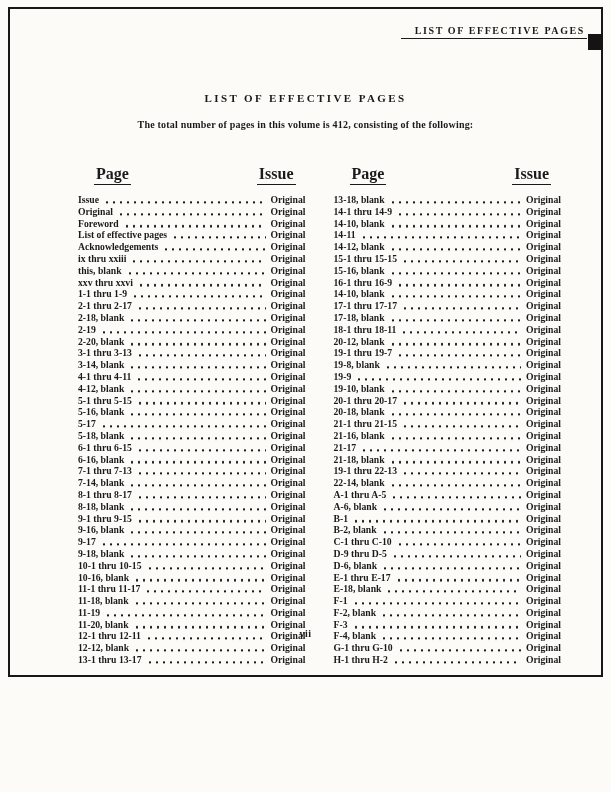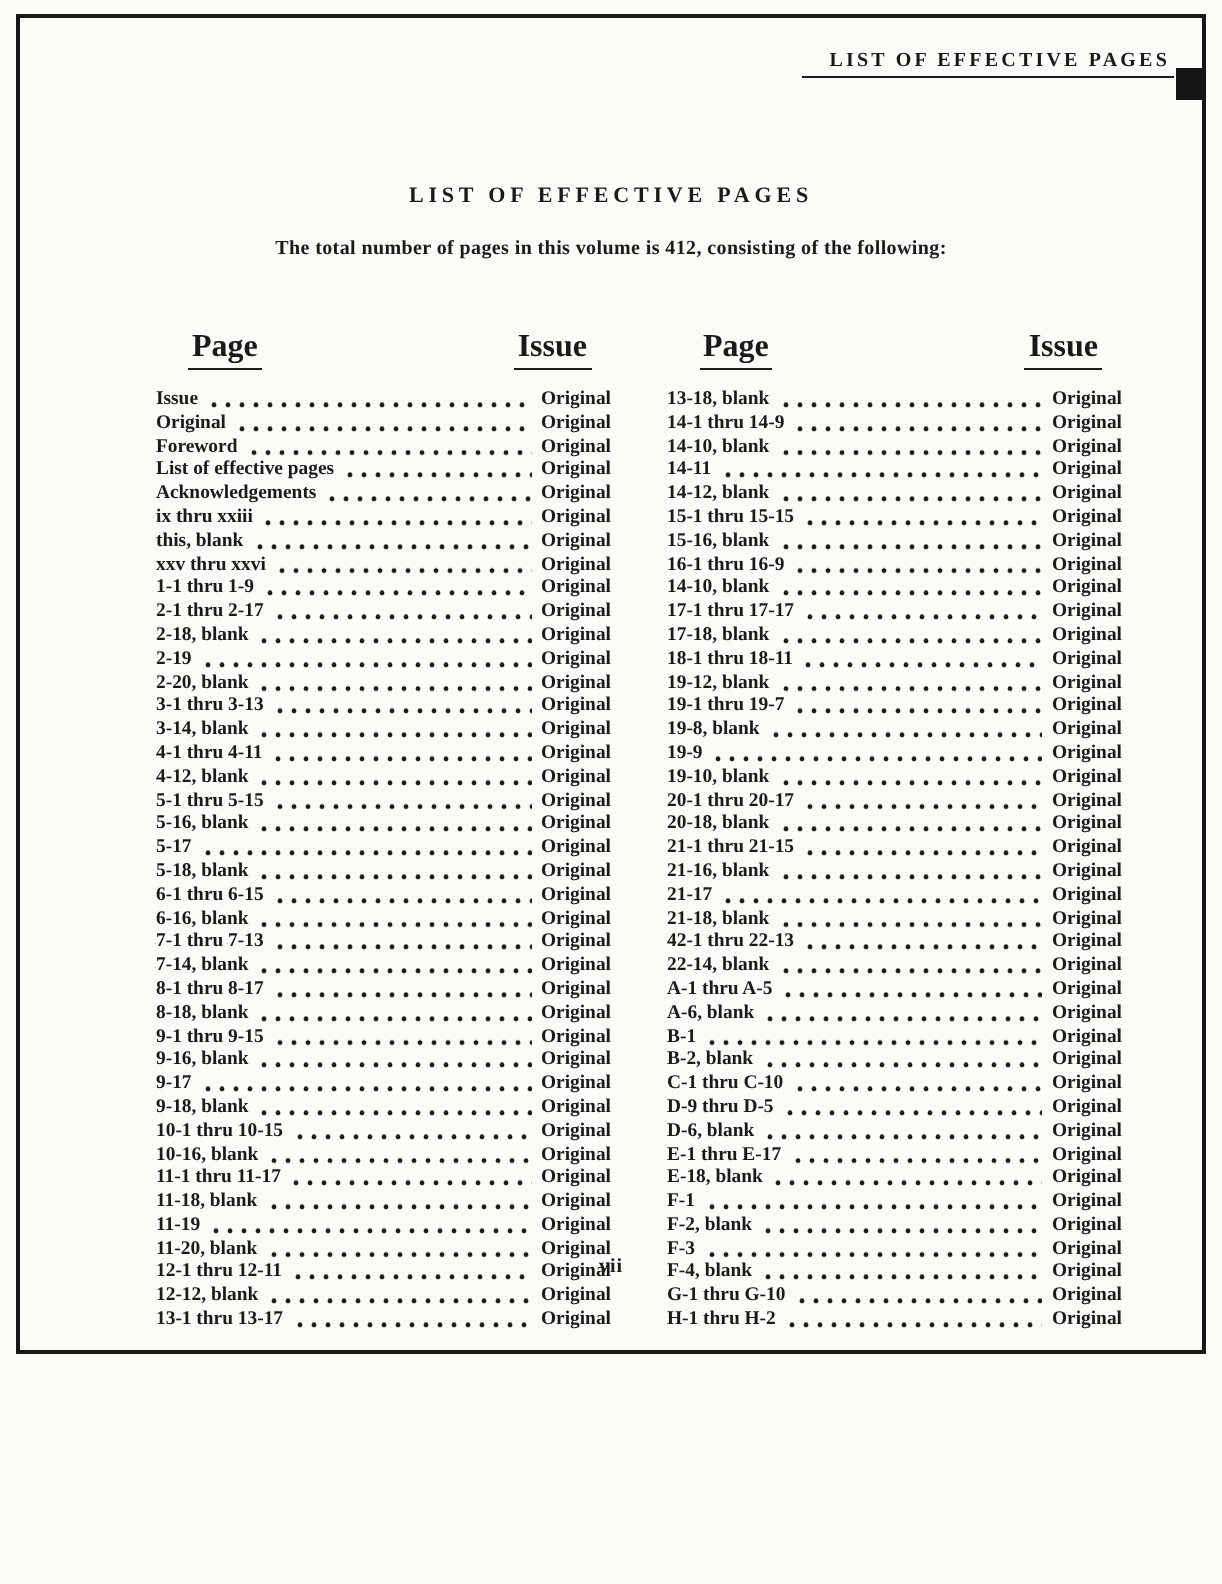--- a/index.html
+++ b/index.html
@@ -383,21 +383,21 @@
               <span class="pg">17-18, blank</span>
               <span class="leader"></span>
               <span class="iss">Original</span>
             </div>
             <div class="row">
               <span class="pg">18-1 thru 18-11</span>
               <span class="leader"></span>
               <span class="iss">Original</span>
             </div>
             <div class="row">
-              <span class="pg">19-12, blank</span>
+              <span class="pg">20-12, blank</span>
               <span class="leader"></span>
               <span class="iss">Original</span>
             </div>
             <div class="row">
               <span class="pg">19-1 thru 19-7</span>
               <span class="leader"></span>
               <span class="iss">Original</span>
             </div>
             <div class="row">
               <span class="pg">19-8, blank</span>
@@ -438,21 +438,21 @@
               <span class="pg">21-17</span>
               <span class="leader"></span>
               <span class="iss">Original</span>
             </div>
             <div class="row">
               <span class="pg">21-18, blank</span>
               <span class="leader"></span>
               <span class="iss">Original</span>
             </div>
             <div class="row">
-              <span class="pg">42-1 thru 22-13</span>
+              <span class="pg">19-1 thru 22-13</span>
               <span class="leader"></span>
               <span class="iss">Original</span>
             </div>
             <div class="row">
               <span class="pg">22-14, blank</span>
               <span class="leader"></span>
               <span class="iss">Original</span>
             </div>
             <div class="row">
               <span class="pg">A-1 thru A-5</span>

